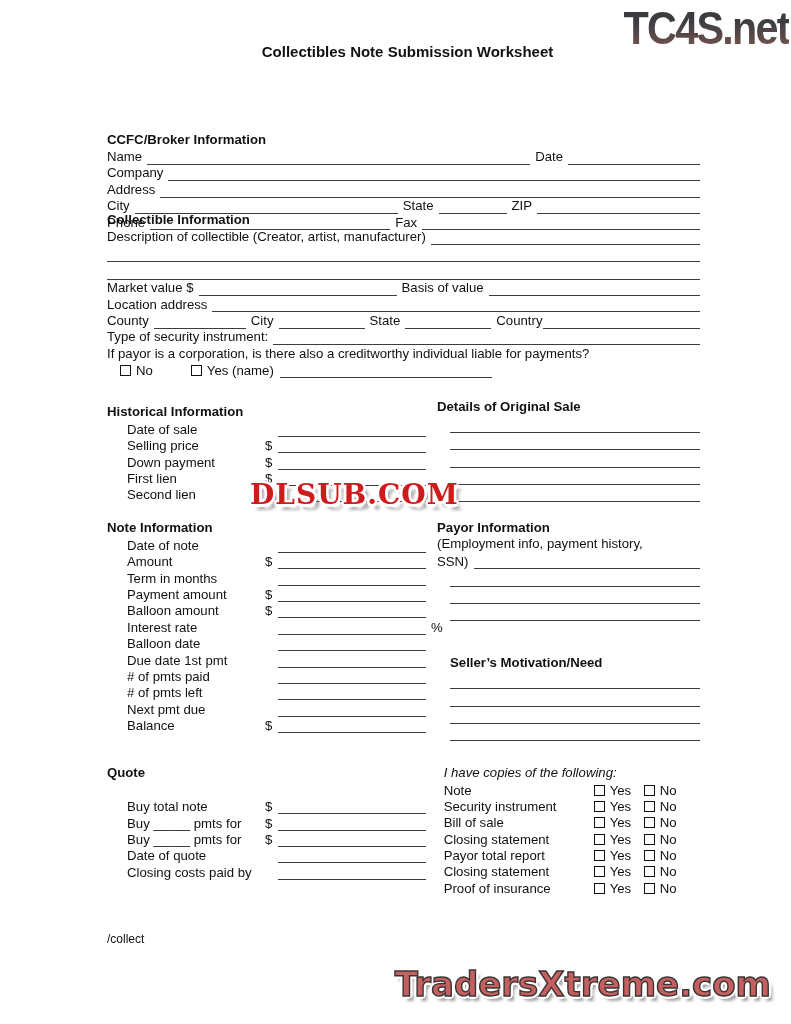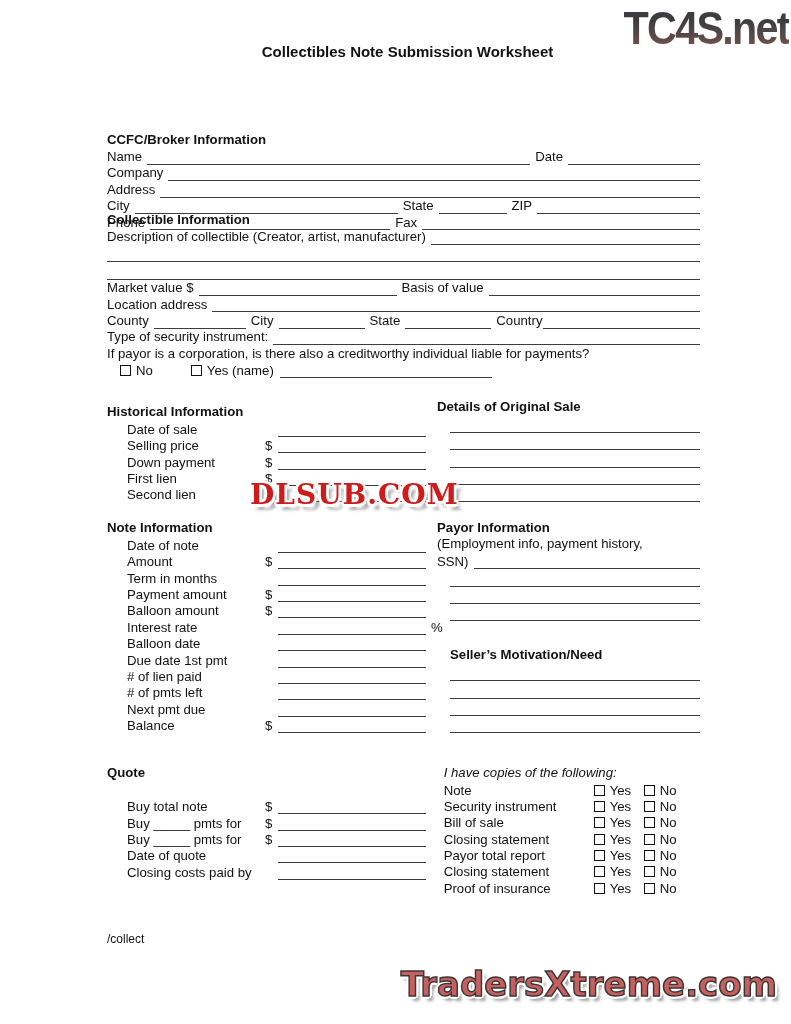--- a/index.html
+++ b/index.html
@@ -57,34 +57,34 @@
   .copies .ch { font-style:italic; font-weight:normal; }
   .crow { display:flex; align-items:flex-end; height:16.35px; white-space:nowrap; }
   .crow .clbl { flex:0 0 150px; }
   .crow .grp { display:flex; align-items:baseline; }
   .crow .grp.y { flex:0 0 50px; }
   .crow .grp.n { flex:0 0 46px; }
   
   .ptext { height:16.4px; white-space:nowrap; }
   .ssnrow { display:flex; align-items:flex-end; height:16.4px; }
   .ssnrow .line { flex:1 1 auto; margin-right:0; }
-  .seller-h { font-weight:bold; height:16.4px; margin-top:26px; margin-left:13px; }
+  .seller-h { font-weight:bold; height:16.4px; margin-top:34px; margin-left:13px; }
   
   .dlsub {
     position:absolute; left:250px; top:478px;
     font-family:"DejaVu Serif", serif; font-weight:bold;
     font-size:28px; letter-spacing:1px; color:var(--watermark_red,#ce1c1c);
     text-shadow:
       -2.5px 0 0 #fff, 2.5px 0 0 #fff, 0 -2.5px 0 #fff, 0 2.5px 0 #fff,
       -2px -2px 0 #fff, 2px -2px 0 #fff, -2px 2px 0 #fff, 2px 2px 0 #fff,
       5px 6px 3px rgba(110,110,110,0.55);
   }
   
   .tradersx {
-    position:absolute; right:14px; top:964px;
+    position:absolute; right:20px; top:964px;
     font-family:"DejaVu Sans", sans-serif; font-weight:bold;
     font-size:34px; letter-spacing:0px;
     color:var(--bottom_logo_fill,#c4605f);
     -webkit-text-stroke:1.4px var(--bottom_logo_outline,#3a3434);
     text-shadow:
       -3px 0 0 #fff, 3px 0 0 #fff, 0 -3px 0 #fff, 0 3px 0 #fff,
       -2px -2px 0 #fff, 2px -2px 0 #fff, -2px 2px 0 #fff, 2px 2px 0 #fff,
       4px 5px 3px rgba(140,140,140,0.8);
   }
   .footer-note { position:absolute; left:107px; top:932px; font-size:12px; }
@@ -255,21 +255,21 @@
         <span class="flbl">Balloon date</span>
         <span class="dollar"></span>
         <span class="fline"></span>
       </div>
       <div class="frow">
         <span class="flbl">Due date 1st pmt</span>
         <span class="dollar"></span>
         <span class="fline"></span>
       </div>
       <div class="frow">
-        <span class="flbl"># of lien paid</span>
+        <span class="flbl"># of pmts paid</span>
         <span class="dollar"></span>
         <span class="fline"></span>
       </div>
       <div class="frow">
         <span class="flbl"># of pmts left</span>
         <span class="dollar"></span>
         <span class="fline"></span>
       </div>
       <div class="frow">
         <span class="flbl">Next pmt due</span>

